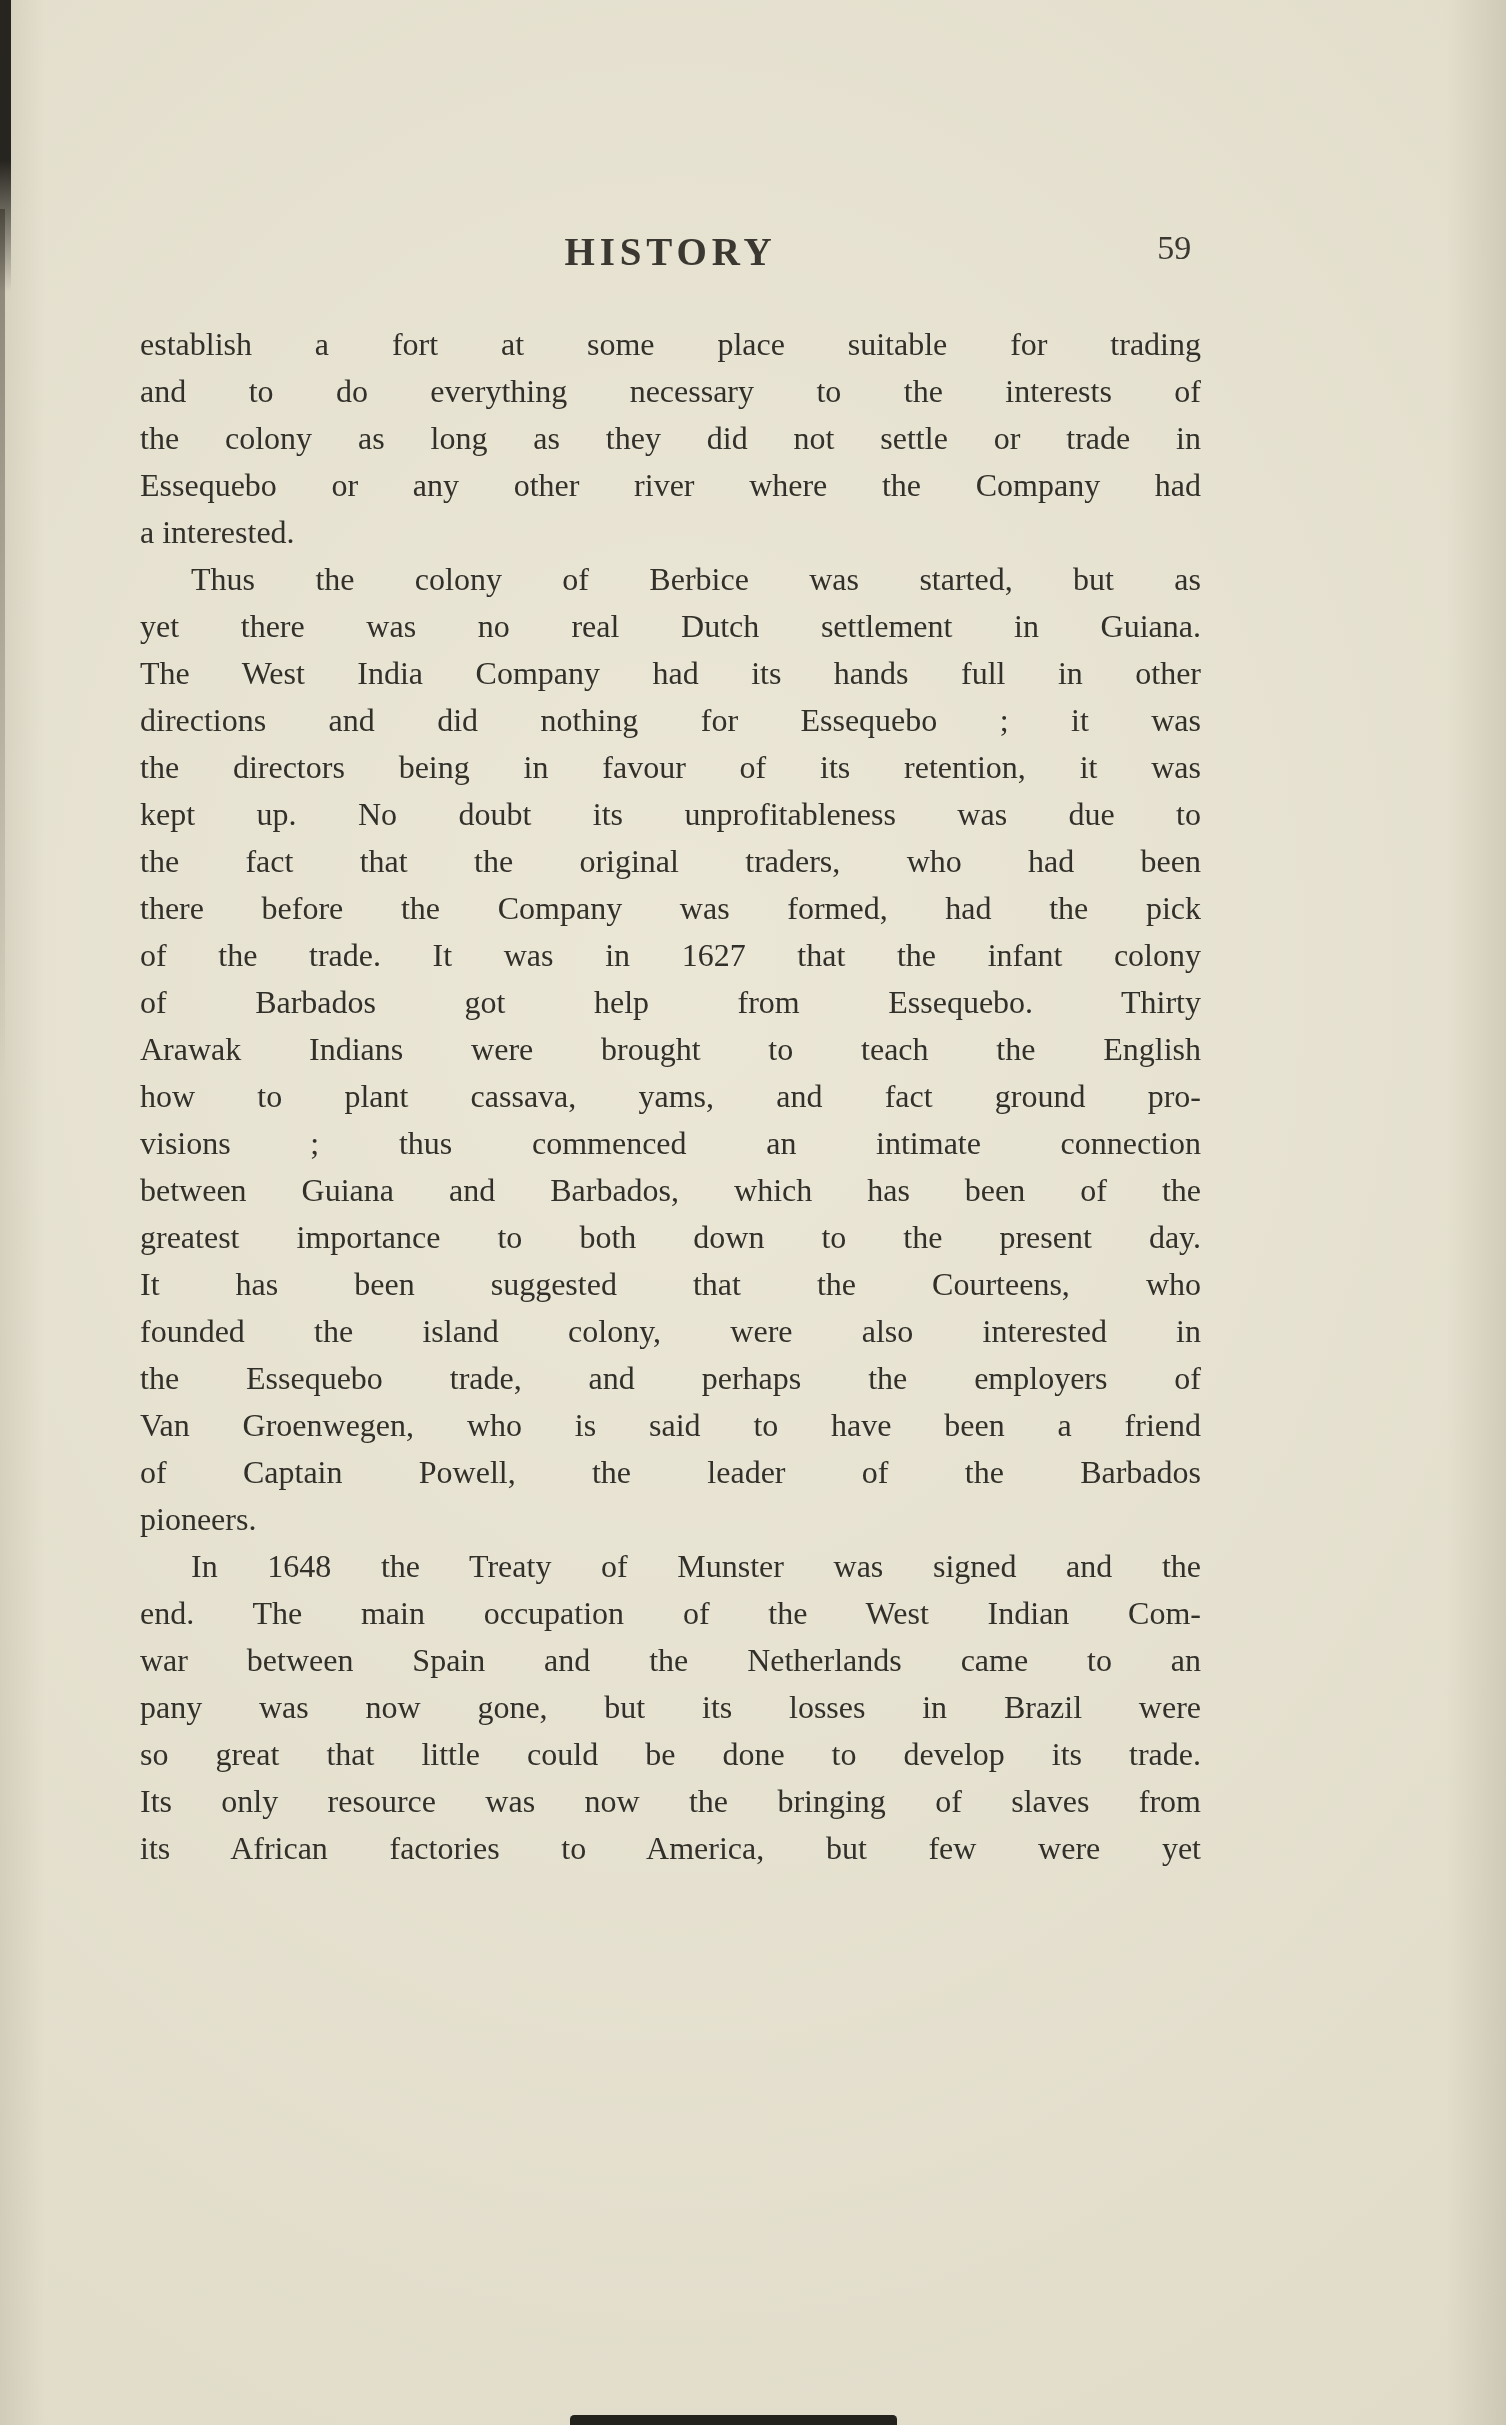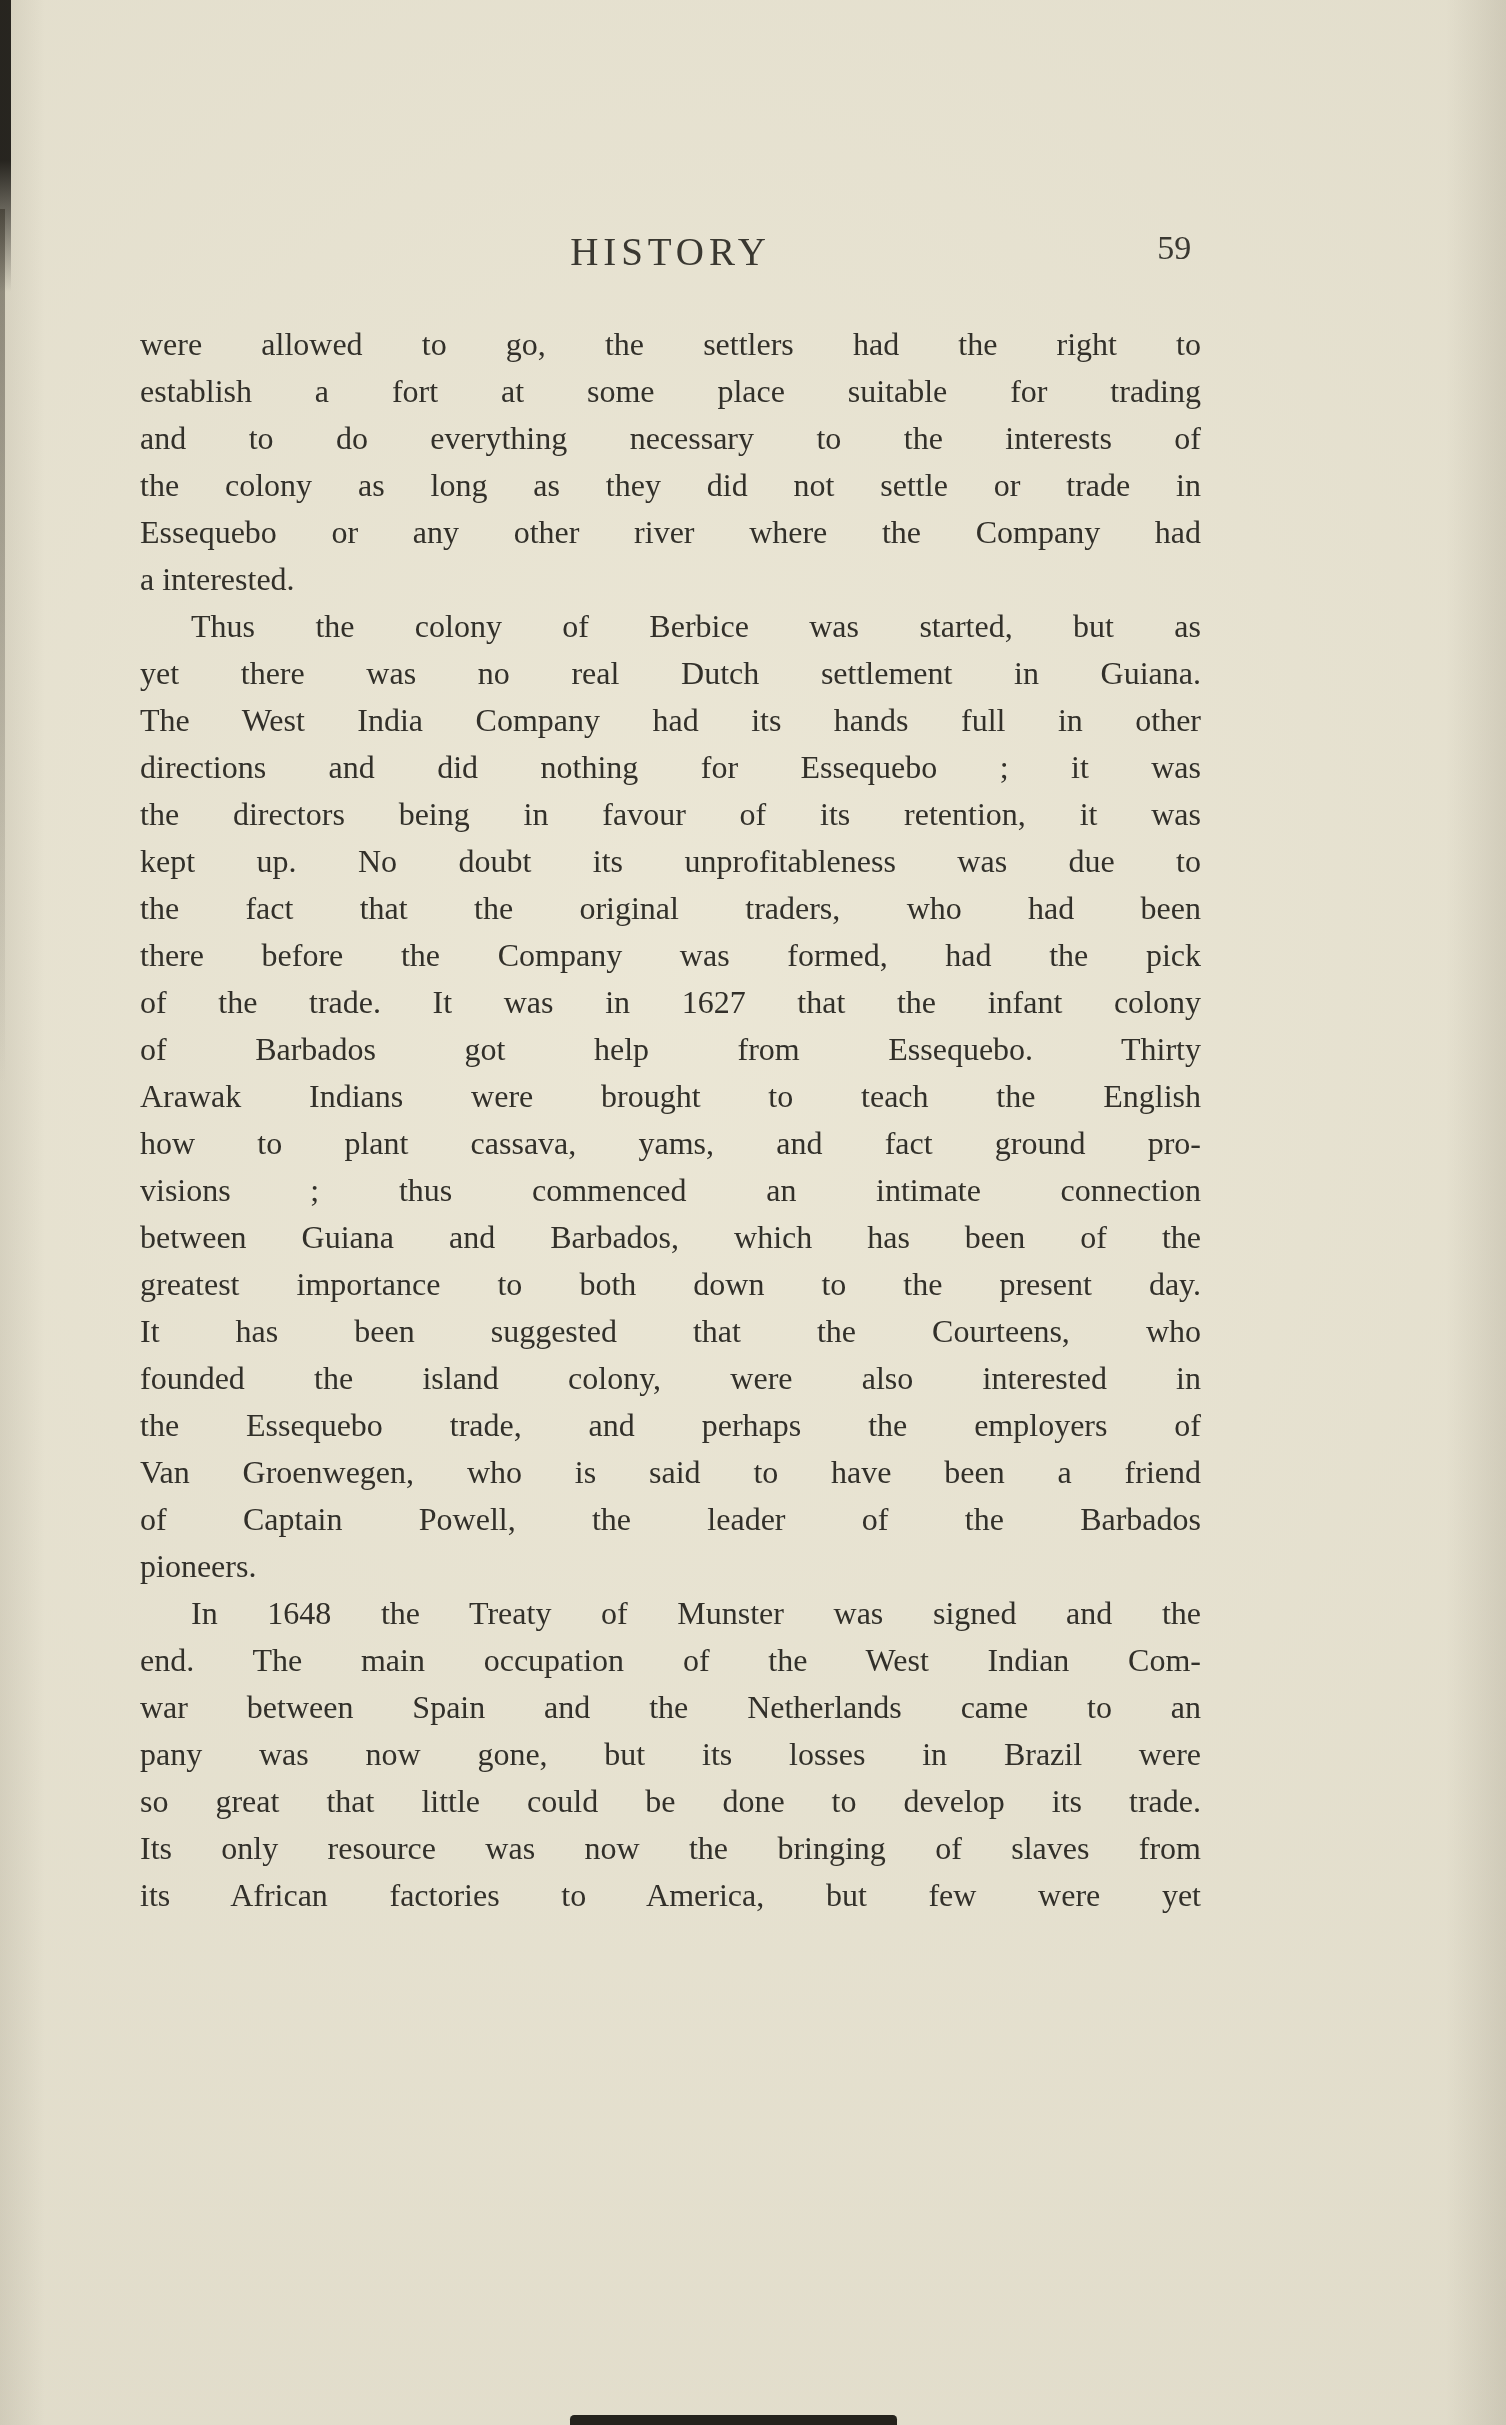--- a/index.html
+++ b/index.html
@@ -54,21 +54,21 @@
     height: 56px;
   }
   .header-title {
     position: absolute;
     left: 0;
     right: 0;
     text-align: center;
     font-size: 39px;
     letter-spacing: 4.9px;
     color: #3a3831;
-    font-weight: 400;
+    font-weight: 700;
   }
   .page-number {
     position: absolute;
     right: 9.7px;
     top: 0;
     font-size: 34px;
     color: #3a3831;
   }
   .text-block {
     position: absolute;
@@ -102,21 +102,20 @@
   <div class="scan-edge-left-faint"></div>
   <div class="scan-edge-bottom"></div>
 
   <div class="header">
     <div class="header-title">HISTORY</div>
     <div class="page-number">59</div>
   </div>
 
   <div class="text-block">
       <div class="paragraph">
-        <div class="line">were allowed to go, the settlers had the right to</div>
         <div class="line">establish a fort at some place suitable for trading</div>
         <div class="line">and to do everything necessary to the interests of</div>
         <div class="line">the colony as long as they did not settle or trade in</div>
         <div class="line">Essequebo or any other river where the Company had</div>
         <div class="line last">a interested.</div>
       </div>
       <div class="paragraph">
         <div class="line indent">Thus the colony of Berbice was started, but as</div>
         <div class="line">yet there was no real Dutch settlement in Guiana.</div>
         <div class="line">The West India Company had its hands full in other</div>

